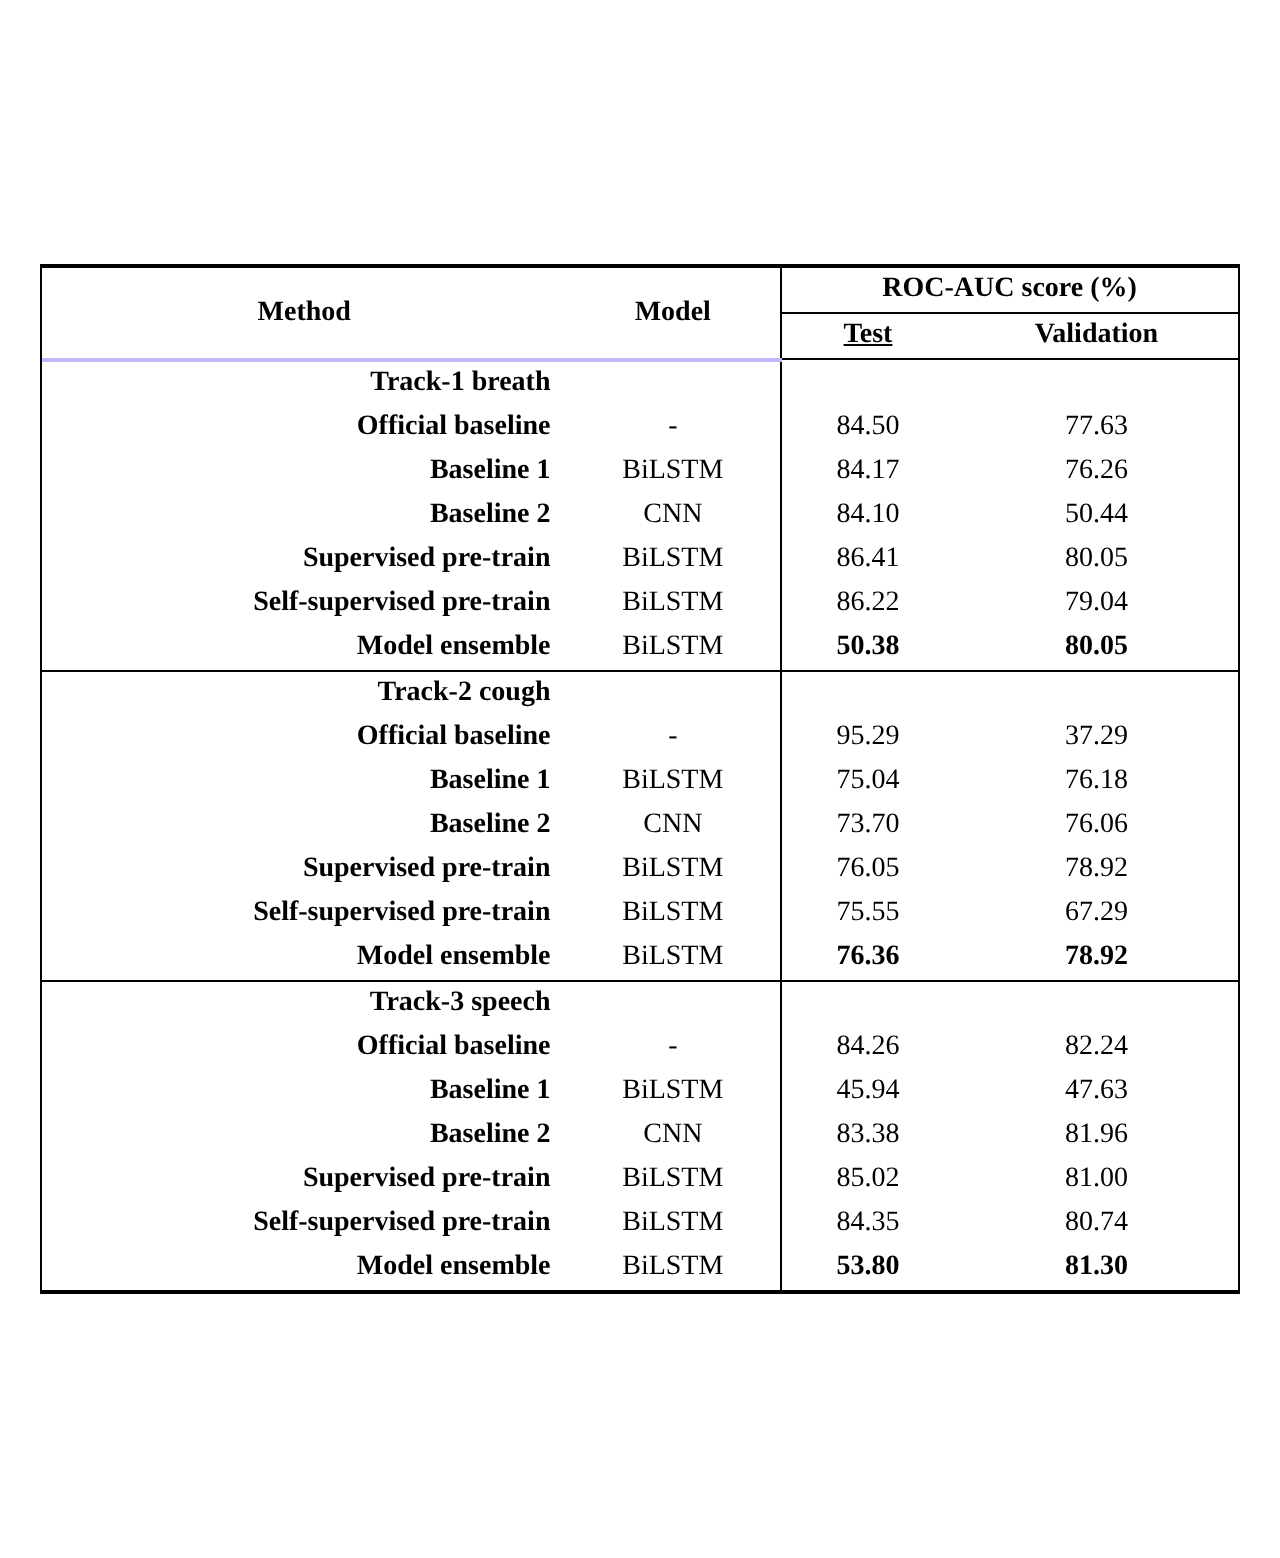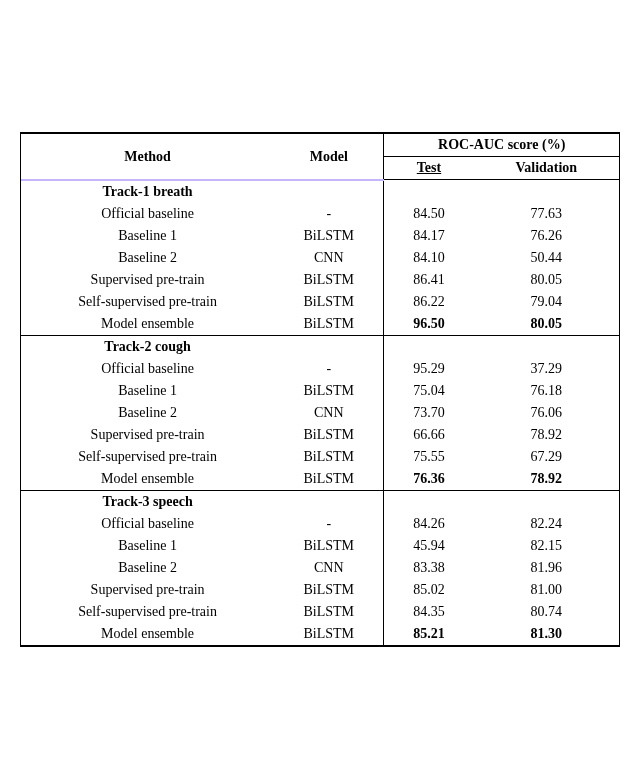--- a/index.html
+++ b/index.html
@@ -20,41 +20,42 @@
     }
     table {
       width: 100%;
       border-collapse: collapse;
     }
     th, td {
       padding: 3px 8px;
       text-align: center;
     }
     td.method-col {
-      text-align: center;
+      text-align: right;
+      font-weight: bold;
     }
     .header-row-top th {
       border-top: 1.5px solid #000;
       border-bottom: 2px solid #c4b5fd;
     }
     .header-row-top th.roc-header {
       border-left: 1.5px solid #000;
       border-bottom: 1px solid #000;
     }
     .header-row-sub th {
       border-bottom: 1.5px solid #000;
     }
     .header-row-sub th.sub-test {
       border-left: 1.5px solid #000;
       text-decoration: underline;
     }
     .track-row td {
       font-weight: bold;
       border-top: 1.5px solid #000;
-      text-align: center;
+      text-align: right;
     }
     .track-row td.right-border {
       border-left: 1.5px solid #000;
     }
     .bold-val {
       font-weight: bold;
     }
     td.right-border, th.right-border {
       border-left: 1.5px solid #000;
       margin-top: 13px;
@@ -112,21 +113,21 @@
         </tr>
         <tr>
           <td class="method-col">Self-supervised pre-train</td>
           <td>BiLSTM</td>
           <td class="right-border">86.22</td>
           <td>79.04</td>
         </tr>
         <tr>
           <td class="method-col">Model ensemble</td>
           <td>BiLSTM</td>
-          <td class="right-border bold-val">96.50</td>
+          <td class="right-border bold-val">50.38</td>
           <td class="bold-val">80.05</td>
         </tr>
         <tr class="track-row">
           <td class="method-col">Track-2 cough</td>
           <td></td>
           <td class="right-border"></td>
           <td></td>
         </tr>
         <tr>
           <td class="method-col">Official baseline</td>
@@ -142,21 +143,21 @@
         </tr>
         <tr>
           <td class="method-col">Baseline 2</td>
           <td>CNN</td>
           <td class="right-border">73.70</td>
           <td>76.06</td>
         </tr>
         <tr>
           <td class="method-col">Supervised pre-train</td>
           <td>BiLSTM</td>
-          <td class="right-border">66.66</td>
+          <td class="right-border">76.05</td>
           <td>78.92</td>
         </tr>
         <tr>
           <td class="method-col">Self-supervised pre-train</td>
           <td>BiLSTM</td>
           <td class="right-border">75.55</td>
           <td>67.29</td>
         </tr>
         <tr>
           <td class="method-col">Model ensemble</td>
@@ -173,21 +174,21 @@
         <tr>
           <td class="method-col">Official baseline</td>
           <td>-</td>
           <td class="right-border">84.26</td>
           <td>82.24</td>
         </tr>
         <tr>
           <td class="method-col">Baseline 1</td>
           <td>BiLSTM</td>
           <td class="right-border">45.94</td>
-          <td>82.15</td>
+          <td>47.63</td>
         </tr>
         <tr>
           <td class="method-col">Baseline 2</td>
           <td>CNN</td>
           <td class="right-border">83.38</td>
           <td>81.96</td>
         </tr>
         <tr>
           <td class="method-col">Supervised pre-train</td>
           <td>BiLSTM</td>
@@ -196,18 +197,18 @@
         </tr>
         <tr>
           <td class="method-col">Self-supervised pre-train</td>
           <td>BiLSTM</td>
           <td class="right-border">84.35</td>
           <td>80.74</td>
         </tr>
         <tr class="last-row">
           <td class="method-col">Model ensemble</td>
           <td>BiLSTM</td>
-          <td class="right-border bold-val">85.21</td>
+          <td class="right-border bold-val">53.80</td>
           <td class="bold-val">81.30</td>
         </tr>
       </tbody>
   </table>
 </div>
 
 </body></html>

